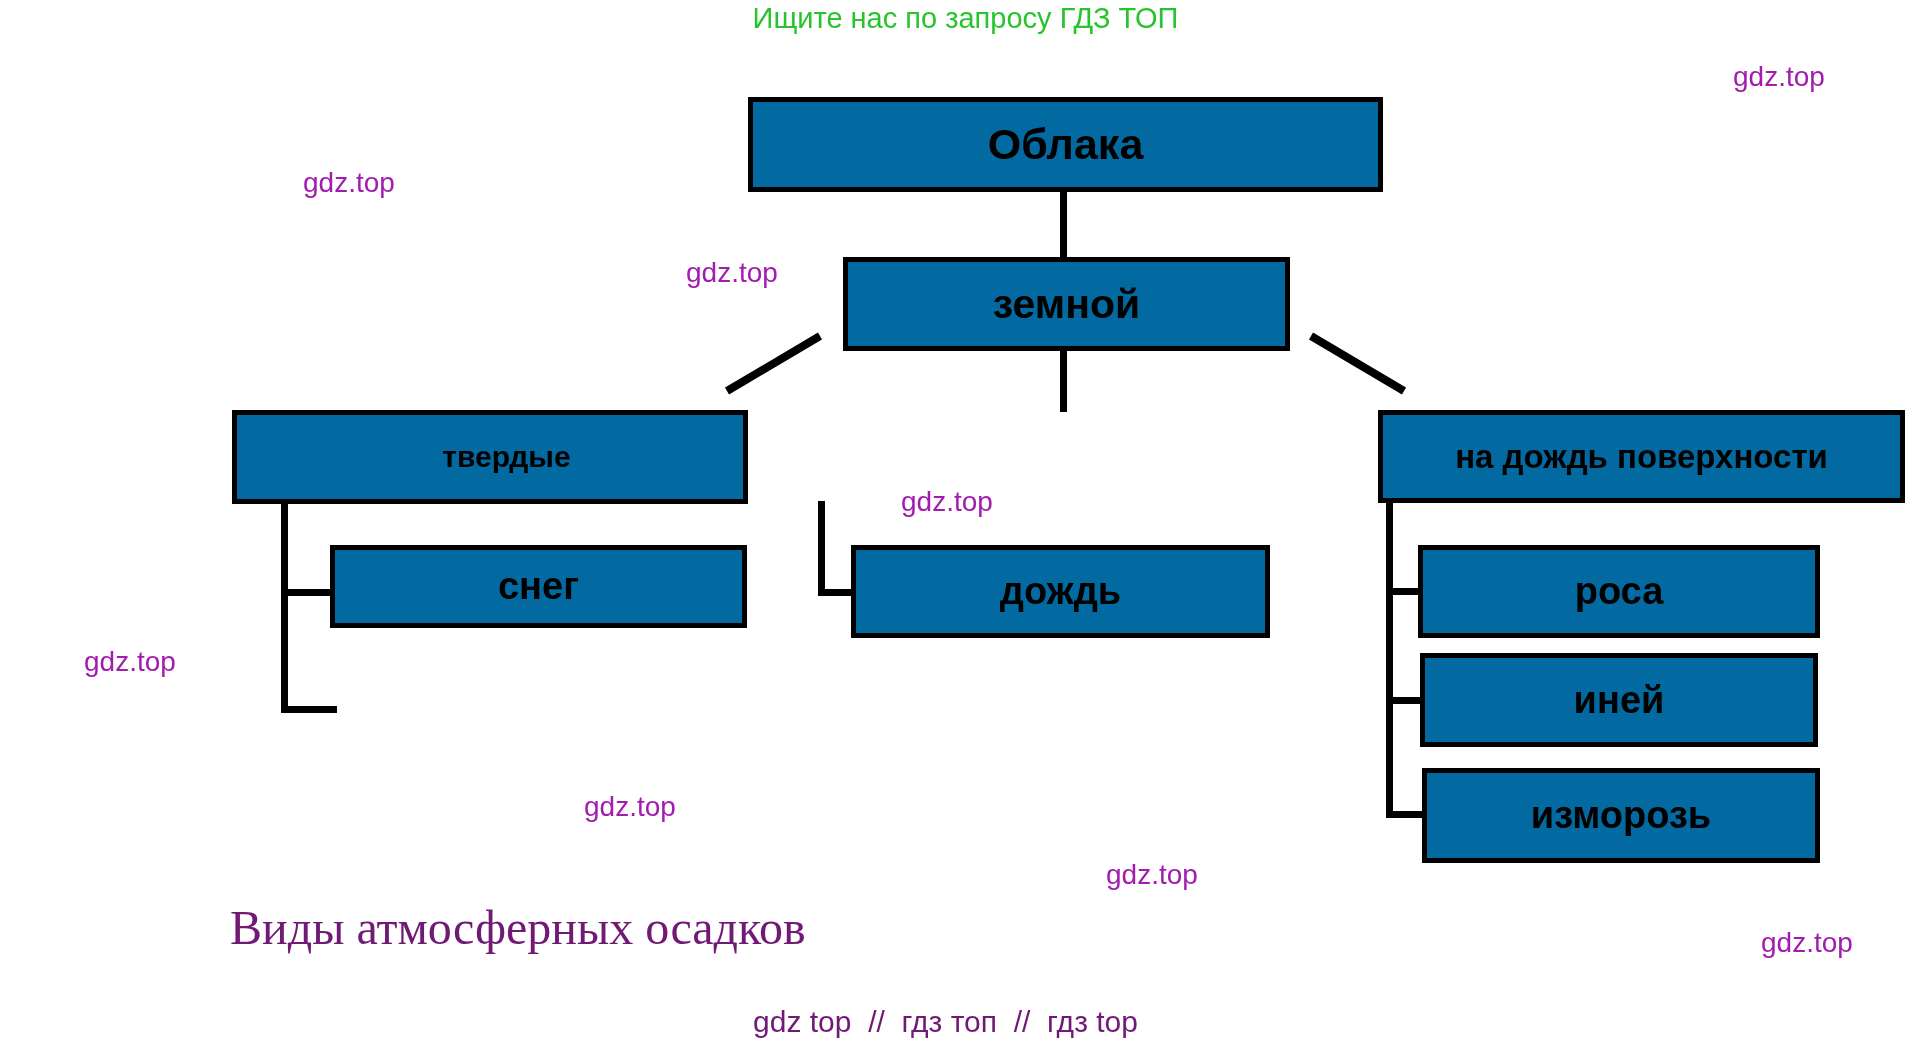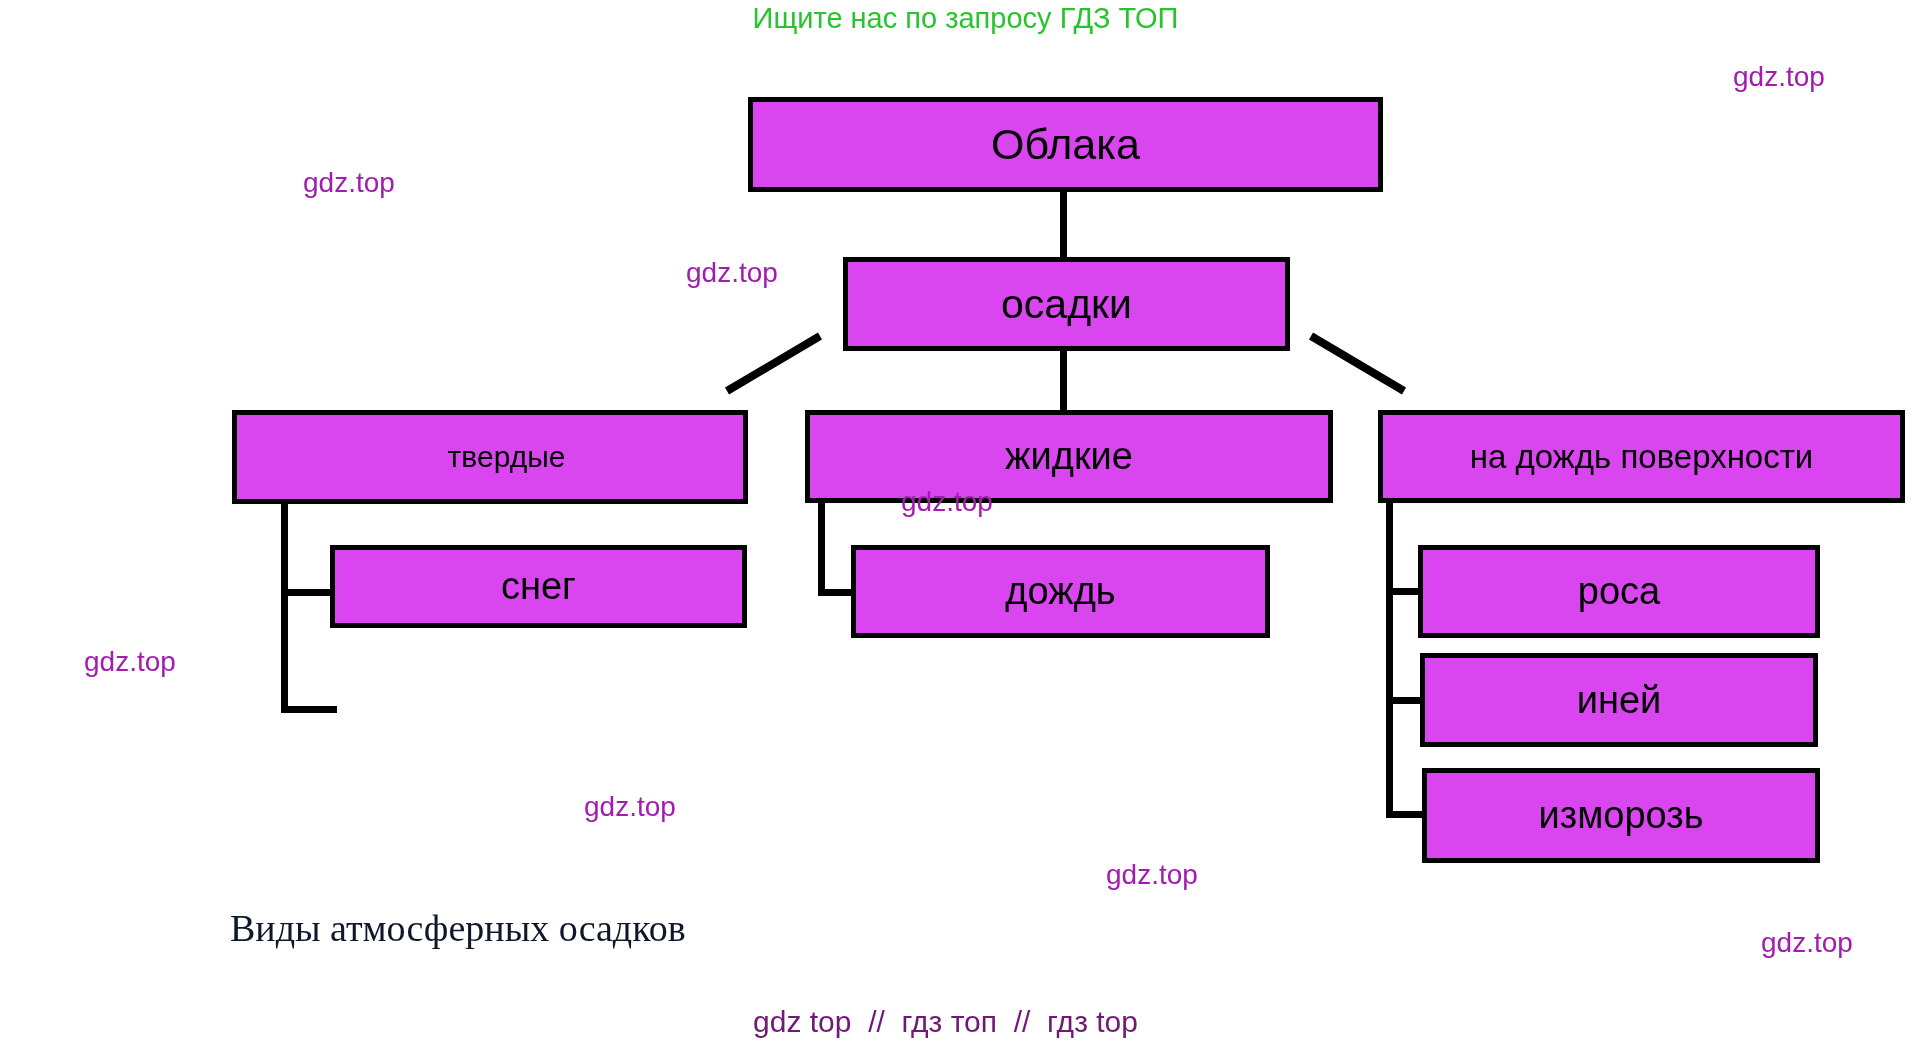--- a/index.html
+++ b/index.html
@@ -31,23 +31,23 @@
   .wm4{left:901px;top:487px;}
   .wm5{left:84px;top:647px;}
   .wm6{left:584px;top:792px;}
   .wm7{left:1106px;top:860px;}
   .wm8{left:1761px;top:928px;}
   
   .node{
     position:absolute;
     box-sizing:border-box;
     border:5px solid #000;
-    background:#d946ef;
+    background:#0369a1;
     display:flex;align-items:center;justify-content:center;
-    font-weight:normal;color:#000;
+    font-weight:bold;color:#000;
     z-index:2;
   }
   .n-oblaka{left:748px;top:97px;width:635px;height:95px;font-size:43px;}
   .n-osadki{left:843px;top:257px;width:447px;height:94px;font-size:41px;}
   .n-tverdye{left:232px;top:410px;width:516px;height:94px;font-size:30px;padding-left:33px;}
   .n-zhidkie{left:805px;top:410px;width:528px;height:93px;font-size:38px;}
   .n-poverh{left:1378px;top:410px;width:527px;height:93px;font-size:33px;}
   .n-sneg{left:330px;top:545px;width:417px;height:83px;font-size:38px;}
   .n-grad{left:333px;top:663px;width:417px;height:94px;font-size:38px;}
   .n-dozhd{left:851px;top:545px;width:419px;height:93px;font-size:38px;}
@@ -65,21 +65,21 @@
   .c-ms1{left:818px;top:589px;width:37px;height:7px;}
   .c-rv{left:1386px;top:501px;width:7px;height:317px;}
   .c-rs1{left:1386px;top:588px;width:36px;height:7px;}
   .c-rs2{left:1386px;top:697px;width:38px;height:7px;}
   .c-rs3{left:1386px;top:811px;width:40px;height:7px;}
   svg.diag{position:absolute;left:0;top:0;z-index:1;}
   
   .caption{
     position:absolute;left:230px;top:901px;
     font-family:"Liberation Serif", serif;
-    font-size:38px;line-height:54px;color:#0f172a;
+    font-size:48px;line-height:54px;color:#701a75;
     white-space:nowrap;
   }
   
   .footer{
     position:absolute;left:0;top:1003px;width:1931px;
     text-align:center;
   }
   .footer span{
     position:relative;left:-20px;
     font-size:30px;line-height:38px;
@@ -113,23 +113,22 @@
   <div class="line c-ls1"></div>
   <div class="line c-ls2"></div>
   <div class="line c-mv"></div>
   <div class="line c-ms1"></div>
   <div class="line c-rv"></div>
   <div class="line c-rs1"></div>
   <div class="line c-rs2"></div>
   <div class="line c-rs3"></div>
 
   <div class="node n-oblaka">Облака</div>
-  <div class="node n-osadki">осадки</div>
+  <div class="node n-osadki">земной</div>
   <div class="node n-tverdye">твердые</div>
-  <div class="node n-zhidkie">жидкие</div>
   <div class="node n-poverh">на дождь поверхности</div>
   <div class="node n-sneg">снег</div>
   <div class="node n-dozhd">дождь</div>
   <div class="node n-inej">иней</div>
   <div class="node n-rosa">роса</div>
   <div class="node n-izmoroz">изморозь</div>
 
   <div class="caption">Виды атмосферных осадков</div>
 
   <div class="footer">

